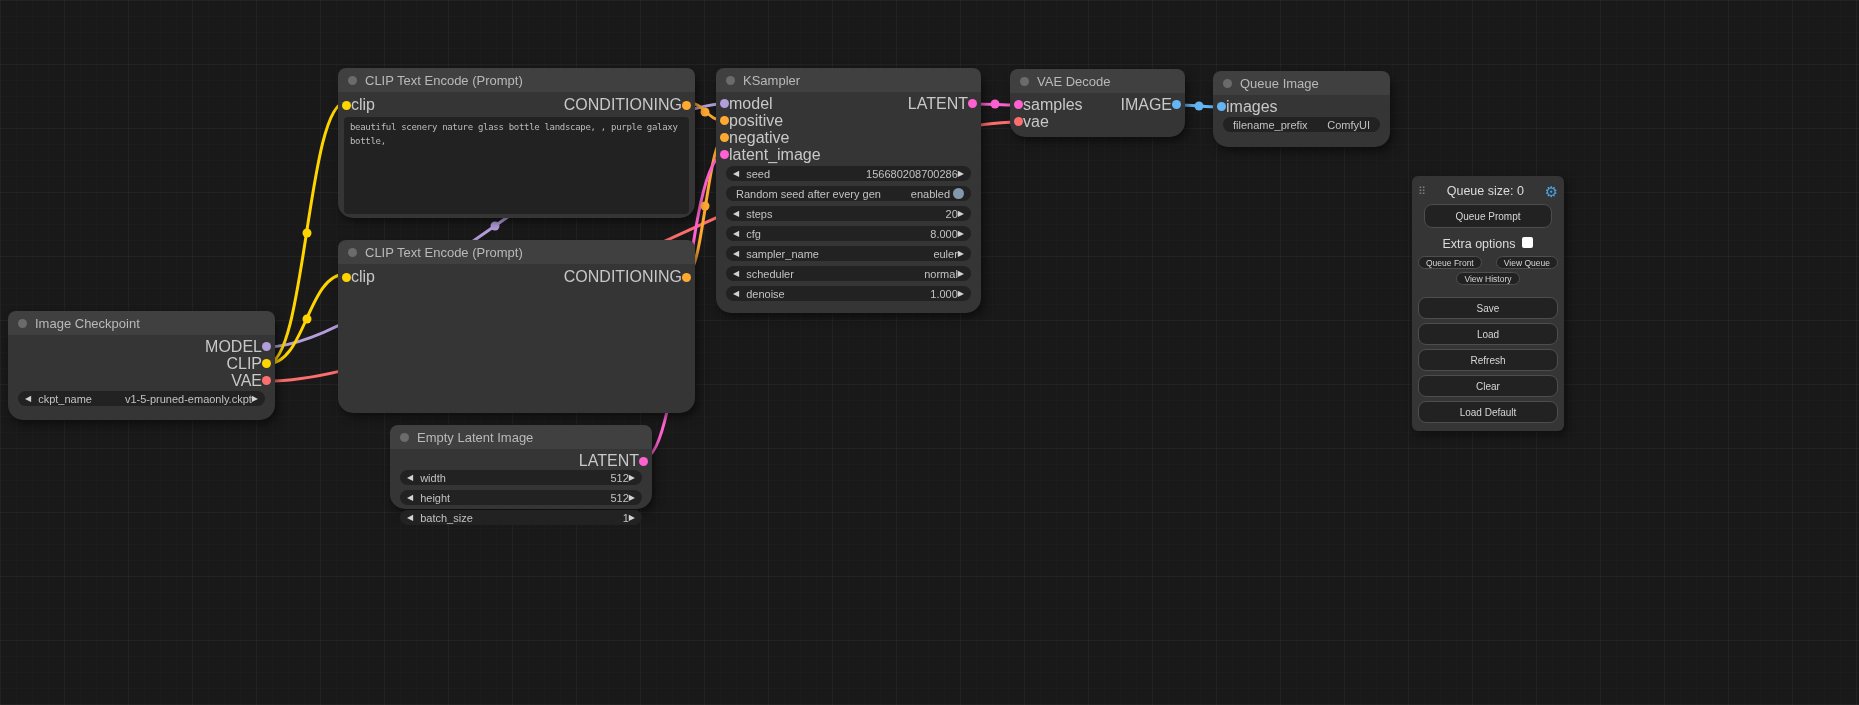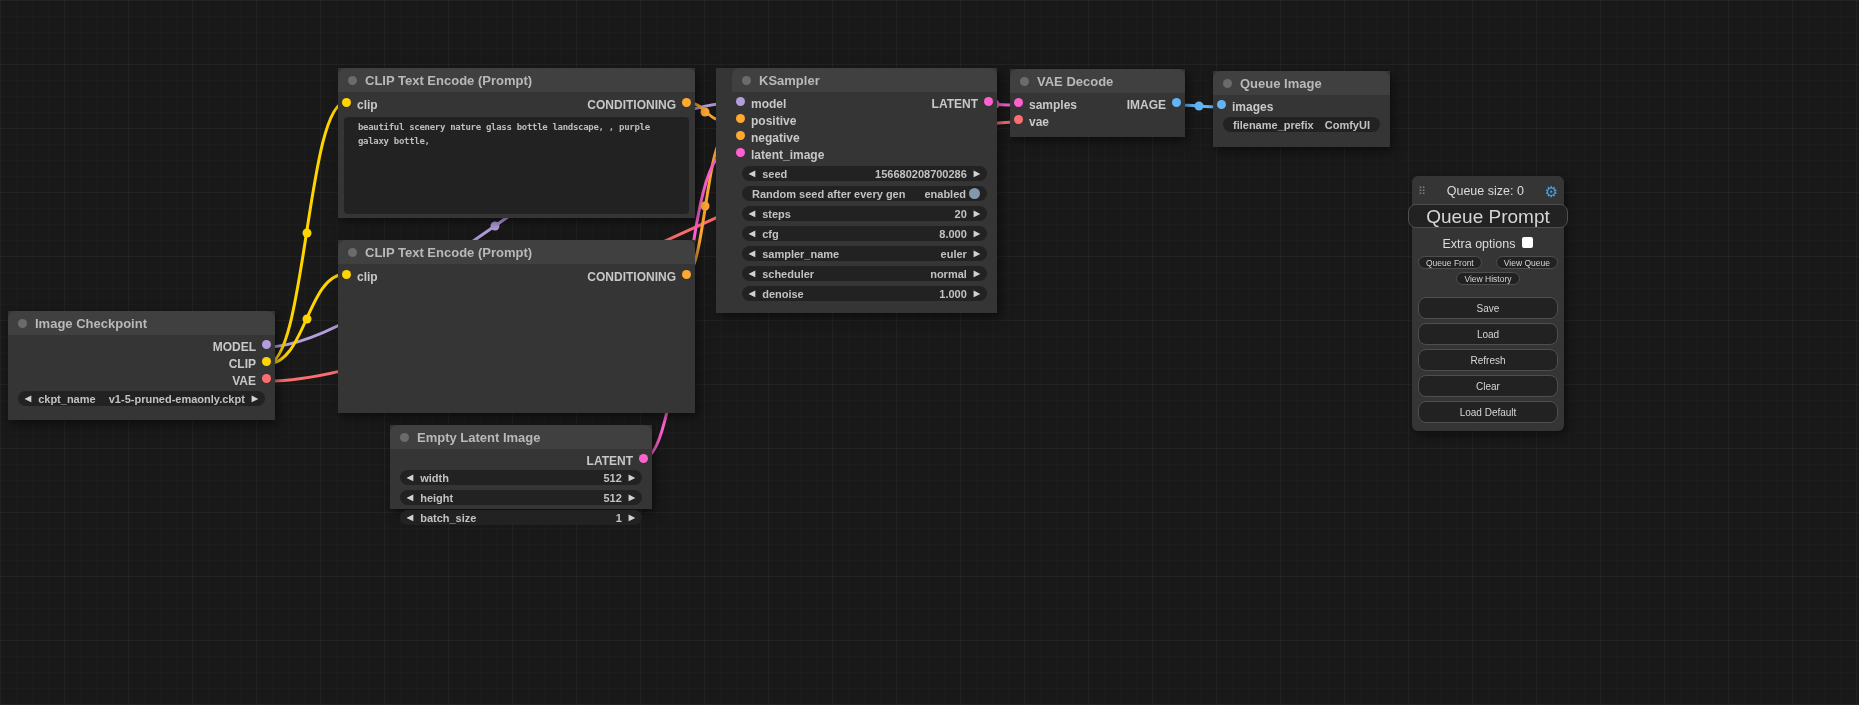--- a/index.html
+++ b/index.html
@@ -9,76 +9,75 @@
     background-image:
       linear-gradient(rgba(255,255,255,0.028) 1px, transparent 1px),
       linear-gradient(90deg, rgba(255,255,255,0.028) 1px, transparent 1px),
       linear-gradient(rgba(255,255,255,0.013) 1px, transparent 1px),
       linear-gradient(90deg, rgba(255,255,255,0.013) 1px, transparent 1px);
     background-size:64px 64px,64px 64px,16px 16px,16px 16px;
     font-family:"Liberation Sans", sans-serif;
   }
   #wires{position:absolute;left:0;top:0;z-index:1;}
   .node{
-    position:absolute;z-index:2;background:#353535;border-radius:0;
+    position:absolute;z-index:2;background:#353535;border-radius:15px;
     box-shadow:3px 4px 10px rgba(0,0,0,0.5);
     color:#c6c6c6;
-    font-weight:bold;
   }
   .node-title{
     height:24px;display:flex;align-items:center;gap:8px;padding:0 10px;
     background:#404040;border-radius:8px 8px 0 0;
     color:#b9b9b9;font-size:13px;white-space:nowrap;
   }
   .collapse-dot{width:9px;height:9px;border-radius:50%;background:#6b6b6b;flex:none;}
   .node-body{padding-top:3px;}
   .slot-row{display:flex;justify-content:space-between;align-items:center;height:17px;}
-  .slot{display:flex;align-items:flex-start;gap:6px;font-size:12px;color:#c8c8c8;white-space:nowrap;}
+  .slot{display:flex;align-items:center;font-size:16px;color:#c8c8c8;white-space:nowrap;}
   .slot.in{padding-left:4px;}
   .slot.out{padding-right:4px;margin-left:auto;}
   .dot{width:9px;height:9px;border-radius:50%;flex:none;}
   .dot-model{background:#B39DDB;}
   .dot-clip{background:#FFD500;}
   .dot-vae{background:#FF6E6E;}
   .dot-cond{background:#FFA931;}
   .dot-latent{background:#FF61D0;}
   .dot-image{background:#64B5F6;}
   .widget{
     height:15px;background:#222;border-radius:8px;margin:0 10px 5px;
     display:flex;align-items:center;font-size:11px;color:#c2c2c2;
     padding:0 7px;white-space:nowrap;
   }
   .widget .arrow{font-size:8px;color:#d2d2d2;line-height:1;}
   .widget .wlabel{margin-left:7px;flex:1;text-align:left;overflow:hidden;}
-  .widget .wvalue{margin-right:7px;text-align:right;}
+  .widget .wvalue{text-align:right;}
   .widget.no-arrows .wlabel{margin-left:3px;}
   .widget.no-arrows .wvalue{margin-right:3px;}
   .toggle-knob{width:11px;height:11px;border-radius:50%;background:#8498ad;flex:none;}
   .prompt-box{
     background:#222;border-radius:4px;margin:2px 6px 6px;
     font-family:"DejaVu Sans Mono", monospace;font-size:9px;letter-spacing:-0.3px;
-    line-height:1.5;color:#bdbdbd;padding:4px 14px;white-space:pre-wrap;word-break:break-word;
+    line-height:1.5;color:#bdbdbd;padding:4px 6px;white-space:pre-wrap;word-break:break-word;
     overflow:hidden;
   }
   
   .menu{
     position:absolute;z-index:3;left:1412px;top:176px;width:152px;
     background:#353535;border-radius:6px;box-shadow:3px 4px 10px rgba(0,0,0,0.45);
     padding:6px;box-sizing:border-box;display:flex;flex-direction:column;align-items:center;
   }
   .menu-header{display:flex;align-items:center;width:100%;height:18px;}
   .drag-handle{color:#7d7d7d;font-size:11px;cursor:move;}
   .queue-size{flex:1;text-align:center;color:#dcdcdc;font-size:12.5px;}
   .gear{color:#4aa0e0;font-size:15px;line-height:1;cursor:pointer;}
   .btn{
     background:#222;border:1px solid #4e4e4e;border-radius:8px;color:#d6d6d6;
     font-family:"Liberation Sans", sans-serif;cursor:pointer;display:block;
   }
   .btn-big{width:140px;height:22px;font-size:10px;margin-top:4px;}
-  .btn-queue{width:160px;height:24px;font-size:19px;margin-top:4px;}
+  .btn-queue{width:128px;height:24px;font-size:10px;margin-top:4px;}
   .btn-small{font-size:8.5px;height:13px;padding:0 7px;border-radius:8px;}
   .extra-row{display:flex;justify-content:center;gap:7px;margin-top:9px;width:100%;}
   .extra-label{color:#dcdcdc;font-size:12.5px;}
   .checkbox{width:11px;height:11px;background:#fff;border-radius:2px;display:inline-block;}
   .small-row{display:flex;justify-content:space-between;width:100%;margin-top:5px;}
   .hist-row{display:flex;justify-content:center;width:100%;margin-top:3px;margin-bottom:8px;}
 </style>
 </head>
 <body>
 
@@ -205,21 +204,21 @@
     </div>
     <div class="widget">
       <span class="arrow">◀</span>
       <span class="wlabel">batch_size</span>
       <span class="wvalue">1</span>
       <span class="arrow">▶</span>
     </div>
   </div>
 </div>
 
-<div class="node" style="left:716px;top:68px;width:265px;height:245px;padding-left:16px;">
+<div class="node" style="left:716px;top:68px;width:265px;height:245px;">
   <div class="node-title">
     <span class="collapse-dot"></span>
     <span>KSampler</span>
   </div>
   <div class="node-body">
     <div class="slot-row">
       <div class="slot in">
         <span class="dot dot-model"></span>
         <span>model</span>
       </div>

